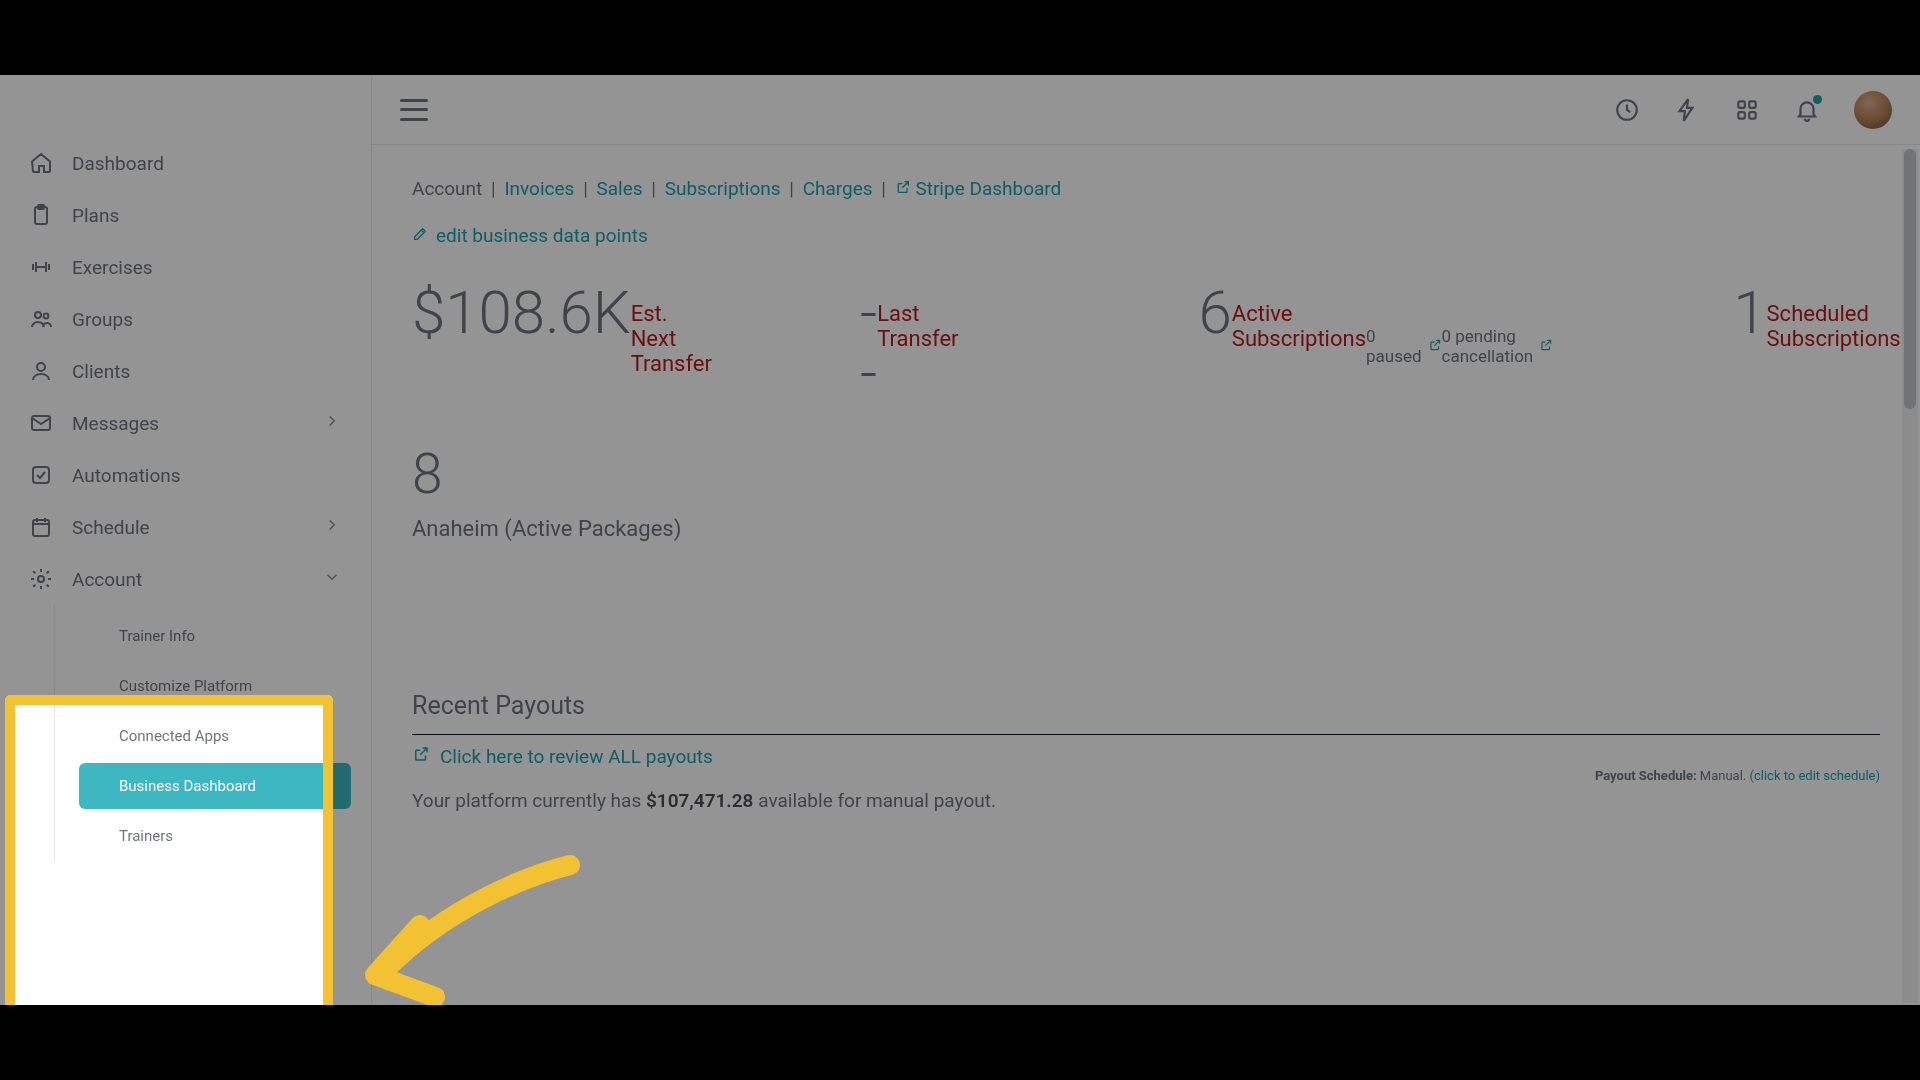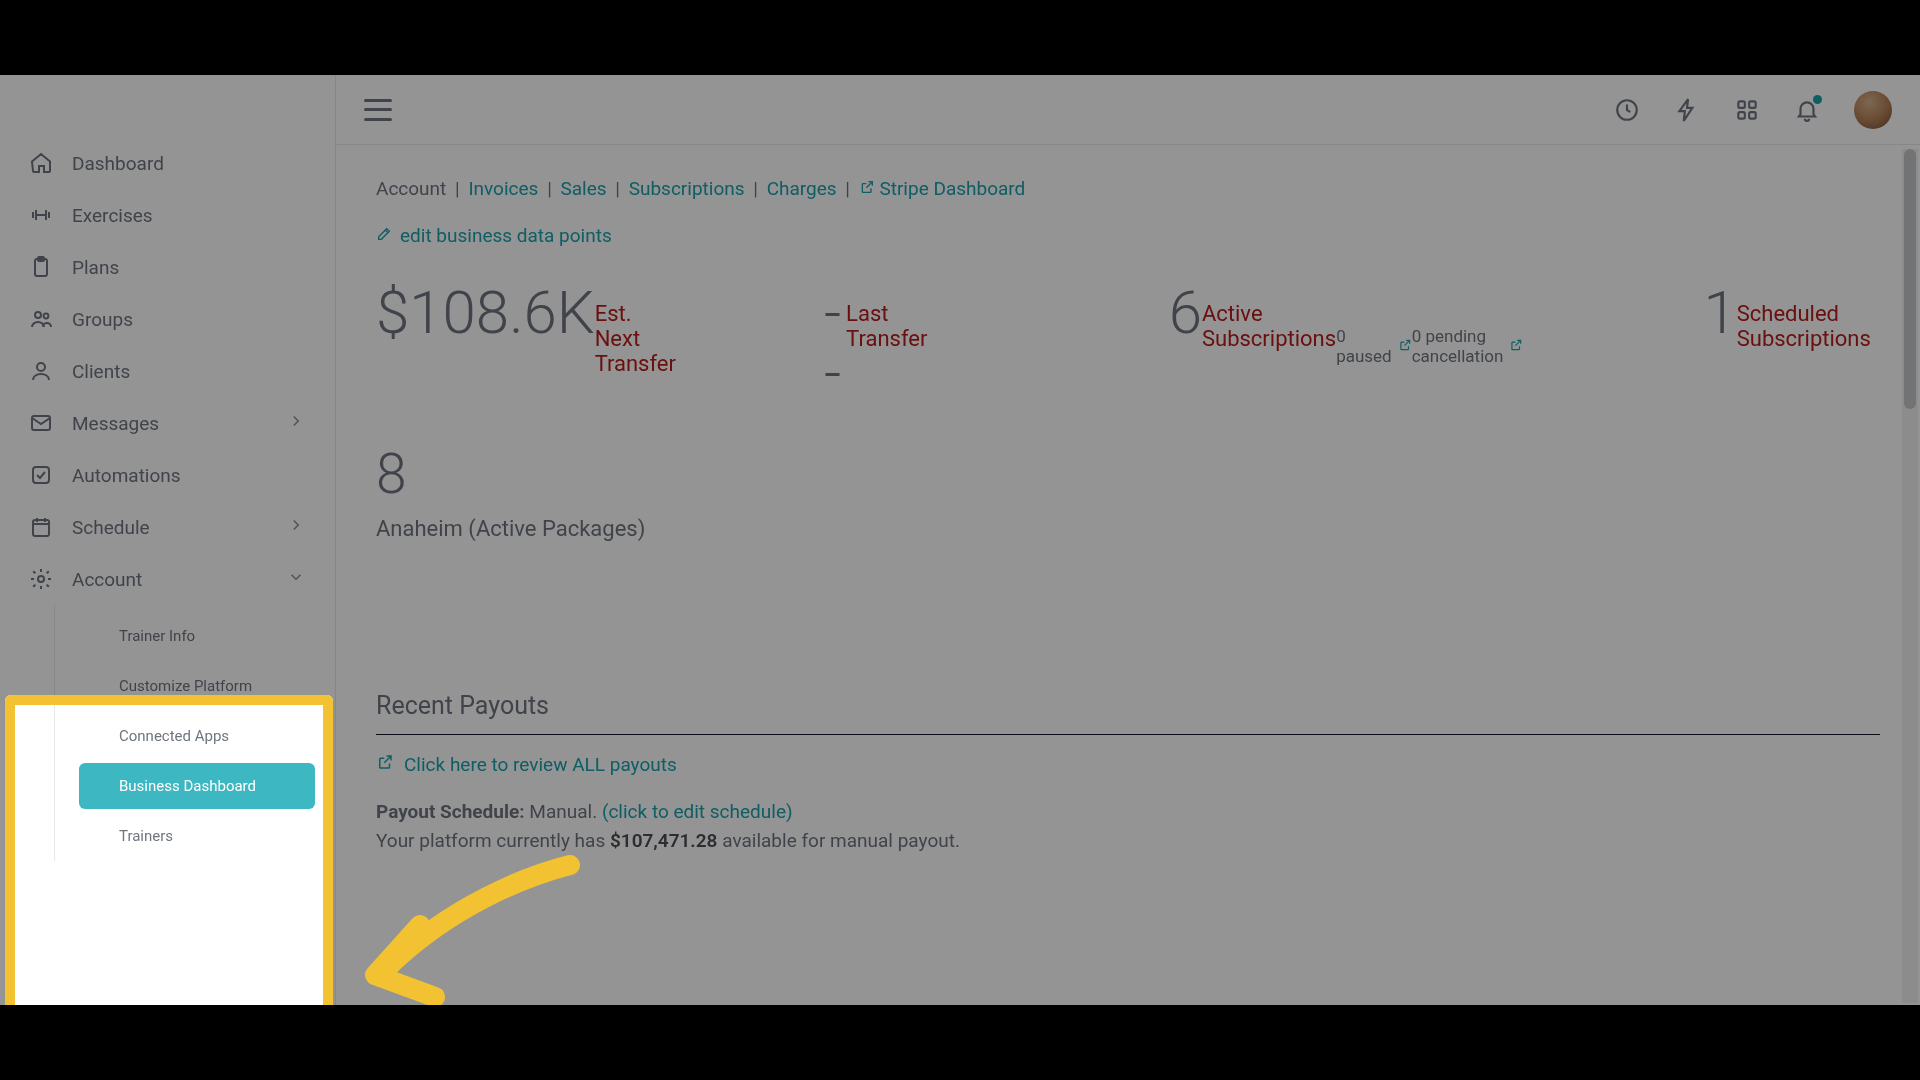--- a/index.html
+++ b/index.html
@@ -2,21 +2,21 @@
 <html><head>
 <meta charset="utf-8">
 <style>
   * { box-sizing: border-box; margin: 0; padding: 0; }
   html, body { width: 1920px; height: 1080px; font-family: -apple-system, BlinkMacSystemFont, "Segoe UI", Roboto, sans-serif; overflow: hidden; }
   body { background: #000; }
   .letterbox-top, .letterbox-bottom { position: absolute; left: 0; right: 0; height: 75px; background: #000; z-index: 50; }
   .letterbox-top { top: 0; }
   .letterbox-bottom { bottom: 0; }
   .app-frame { position: absolute; top: 75px; left: 0; right: 0; bottom: 75px; background: #fff; display: flex; }
-  .sidebar { width: 336px; height: 100%; border-right: 1px solid #e5e7e9; background: #fff; padding-top: 62px; }
+  .sidebar { width: 372px; height: 100%; border-right: 1px solid #e5e7e9; background: #fff; padding-top: 62px; }
   .sidebar-inner { display: flex; flex-direction: column; }
   .nav-item { display: flex; align-items: center; gap: 18px; padding: 13px 28px; color: #6f7680; font-size: 19px; cursor: pointer; position: relative; }
   .nav-item .icon { width: 26px; height: 26px; display: flex; align-items: center; justify-content: center; color: #6f7680; flex-shrink: 0; }
   .nav-item .chev { position: absolute; right: 30px; color: #8a8f97; }
   .account-chevron { transform: rotate(0deg); }
   .subnav { padding-left: 48px; display: flex; flex-direction: column; margin-top: 6px; }
   .subnav .sub-item { padding: 14px 16px 14px 40px; margin: 2px 20px 2px 24px; color: #6f7680; font-size: 15px; border-radius: 6px; cursor: pointer; }
   .subnav .sub-item.active { background: #3db7c1; color: #fff; }
   .subnav-border { border-left: 1px solid #e6e8ea; margin-left: 54px; }
   .main { flex: 1; height: 100%; position: relative; background: #fff; overflow: hidden; }
@@ -35,22 +35,22 @@
   .metrics { display: flex; gap: 100px; margin-top: 36px; }
   .metric { display: flex; }
   .metric .value { font-size: 60px; font-weight: 300; color: #6f7680; line-height: 1; }
   .metric .label { font-size: 22px; color: #b91c1c; margin-top: 18px; }
   .metric .sublabel { font-size: 17px; color: #6f7680; margin-top: 6px; display: flex; align-items: center; gap: 6px; }
   .ext-icon { color: #1aa2ad; }
   .packages { margin-top: 44px; }
   .packages .value { font-size: 55px; font-weight: 300; color: #6f7680; line-height: 1; }
   .packages .label { font-size: 22px; color: #6f7680; margin-top: 14px; }
   .section-title { margin-top: 150px; font-size: 25px; color: #6f7680; padding-bottom: 14px; border-bottom: 1px solid #0f172a; }
-  .payouts-link { margin-top: 18px; font-size: 19px; color: #1aa2ad; display: inline-flex; align-items: center; gap: 10px; cursor: pointer; }
-  .payout-schedule { margin-top: 24px; font-size: 19px; color: #6f7680; }
+  .payouts-link { margin-top: 10px; font-size: 19px; color: #1aa2ad; display: inline-flex; align-items: center; gap: 10px; cursor: pointer; }
+  .payout-schedule { font-size: 13px; color: #6f7680; text-align: right; }
   .payout-schedule .click-link { color: #1aa2ad; cursor: pointer; }
   .available-line { margin-top: 6px; font-size: 19px; color: #6f7680; }
   .available-line b { color: #4a4f55; font-weight: 600; }
   .scrollbar { position: absolute; right: 2px; top: 74px; width: 16px; bottom: 2px; background: #f2f2f2; }
   .scrollbar-thumb { position: absolute; left: 2px; right: 2px; top: 0; height: 260px; background: #c4c6c8; border-radius: 6px; }
   .highlight-window { position: absolute; left: 5px; top: 620px; width: 328px; height: 380px; box-shadow: 0 0 0 2000px rgba(0,0,0,0.42); border: 10px solid #f3c233; border-radius: 6px; z-index: 35; pointer-events: none; }
   .arrow-annotation { position: absolute; left: 330px; top: 760px; z-index: 40; pointer-events: none; }
   .bell-dot { position:absolute; top:-2px; right:-2px; width:9px; height:9px; border-radius:50%; background:#1aa2ad; }
 </style>
 </head>
@@ -67,33 +67,33 @@
         <span class="icon">
           <svg viewBox="0 0 24 24" width="24" height="24" fill="none" stroke="currentColor" stroke-width="2">
               <path d="M3 10.5 12 3l9 7.5V20a1 1 0 0 1-1 1h-5v-6H10v6H5a1 1 0 0 1-1-1z"></path>
             </svg>
         </span>
         <span>Dashboard</span>
       </div>
       <div class="nav-item">
         <span class="icon">
           <svg viewBox="0 0 24 24" width="24" height="24" fill="none" stroke="currentColor" stroke-width="2">
-              <path d="M4 9v6M7 7v10M17 7v10M20 9v6M7 12h10"></path>
-            </svg>
-        </span>
-        <span>Exercises</span>
-      </div>
-      <div class="nav-item">
-        <span class="icon">
-          <svg viewBox="0 0 24 24" width="24" height="24" fill="none" stroke="currentColor" stroke-width="2">
               <rect x="6" y="4" width="12" height="17" rx="2"></rect>
               <rect x="9" y="2" width="6" height="4" rx="1"></rect>
             </svg>
         </span>
         <span>Plans</span>
+      </div>
+      <div class="nav-item">
+        <span class="icon">
+          <svg viewBox="0 0 24 24" width="24" height="24" fill="none" stroke="currentColor" stroke-width="2">
+              <path d="M4 9v6M7 7v10M17 7v10M20 9v6M7 12h10"></path>
+            </svg>
+        </span>
+        <span>Exercises</span>
       </div>
       <div class="nav-item">
         <span class="icon">
           <svg viewBox="0 0 24 24" width="24" height="24" fill="none" stroke="currentColor" stroke-width="2">
               <circle cx="9" cy="8" r="3"></circle>
               <circle cx="17" cy="9" r="2.4"></circle>
               <path d="M3 20c0-3 3-5 6-5s6 2 6 5M14 20c0-2.5 2-4 4-4s4 1.5 4 4"></path>
             </svg>
         </span>
         <span>Groups</span>

